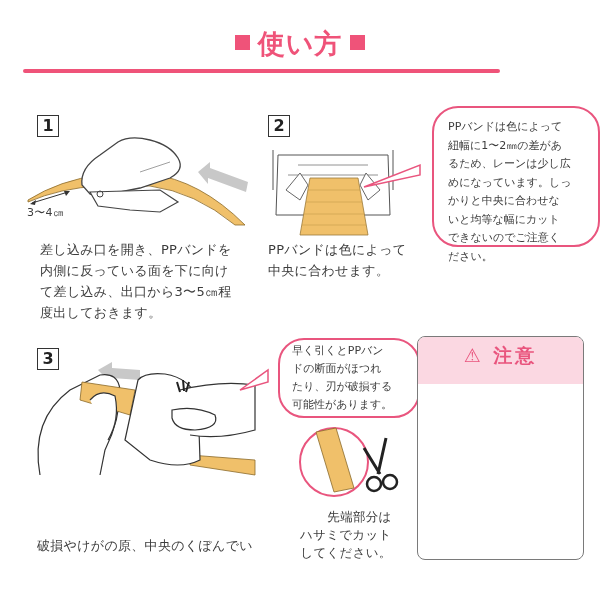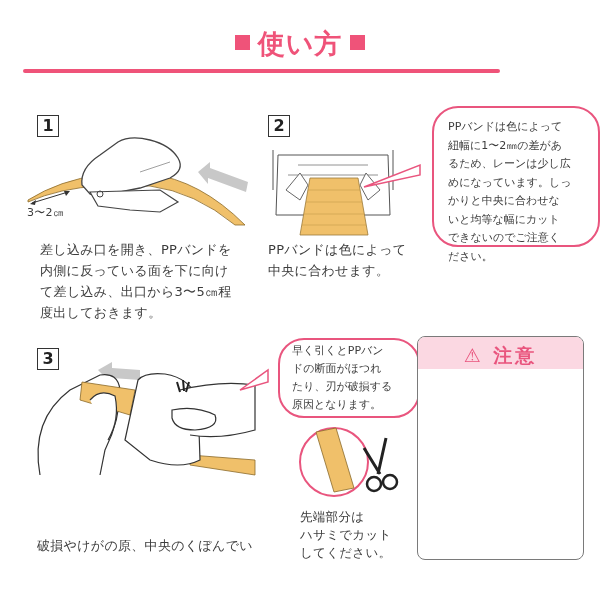--- a/index.html
+++ b/index.html
@@ -25,21 +25,21 @@
     position: absolute; border: 2px solid #e9557e; border-radius: 26px; background: #fff;
     font-size: 11px; line-height: 18.5px; color: #3c3c3c; white-space: pre; padding: 0; margin-left: 12px;
   }
   .bubble .inner { position: absolute; }
 
   .caution {
     position: absolute; left: 417px; top: 336px; width: 167px; height: 224px;
     border: 1.5px solid #7a7a7a; border-radius: 8px; overflow: hidden; background: #fff;
   }
   .caution-head {
-    height: 32px; background: #fbd8e2; text-align: center; color: #e9557e;
+    height: 47px; background: #fbd8e2; text-align: center; color: #e9557e;
     font-size: 19px; font-weight: bold; line-height: 36px; letter-spacing: 3px;
   }
   .caution-body { padding: 4px 6px 0 8px; font-size: 11.5px; line-height: 19px; color: #3c3c3c; white-space: pre; }
 
   svg { position: absolute; overflow: visible; }
 </style>
 </head>
 <body>
 
 <div class="title">
@@ -56,21 +56,21 @@
 
   <path d="M62,55 Q60,38 80,25 L98,12 Q110,5 130,10 Q150,15 158,28 Q165,40 150,48 L120,58 L100,62 Q78,66 70,64 Z" fill="#fff" stroke="#444" stroke-width="1.3"></path>
   <path d="M70,62 L140,60 L158,72 L140,82 L110,80 L78,76 Z" fill="#fff" stroke="#444" stroke-width="1.2"></path>
   <path d="M120,42 L150,32" stroke="#888" stroke-width="0.8"></path>
   <circle cx="80" cy="64" r="3" fill="none" stroke="#444"></circle>
 
   <path d="M12,73 L48,62" stroke="#333" stroke-width="1"></path>
   <polygon points="10,74 16,70 15,75" fill="#333"></polygon>
   <polygon points="50,61 44,61 46,66" fill="#333"></polygon>
 </svg>
-<div class="txt" style="left:27px;top:202px;font-size:11px;">3〜2㎝</div>
+<div class="txt" style="left:27px;top:202px;font-size:11px;">3〜4㎝</div>
 <div class="txt" style="left:40px;top:239px;">差し込み口を開き、PPバンドを
 内側に反っている面を下に向け
 て差し込み、出口から3〜5㎝程
 度出しておきます。</div>
 
 <div class="stepnum" style="left:268px;top:115px;">2</div>
 <svg style="left:268px;top:145px;" width="150" height="90" viewBox="0 0 150 90">
   <path d="M5,5 L5,45 M125,5 L125,45" stroke="#555" stroke-width="1"></path>
   <path d="M10,10 L120,10 L122,70 L8,70 Z" fill="#fff" stroke="#555" stroke-width="1"></path>
   <path d="M30,20 L100,20 M20,30 L110,30" stroke="#777" stroke-width="0.8"></path>
@@ -110,33 +110,33 @@
   <path d="M152,50 Q175,45 195,55 Q200,68 175,70 Q155,70 152,58 Z" fill="#fff" stroke="#333" stroke-width="1.2"></path>
 
   <path d="M157,22 L160,32 M163,20 L164,31 M169,22 L166,32" stroke="#222" stroke-width="2"></path>
 
   <polygon points="220,30 248,10 248,22" fill="#fff" stroke="#e9557e" stroke-width="1.5"></polygon>
 </svg>
 <div class="bubble" style="left:266px;top:338px;width:142px;height:80px;">
   <div class="inner" style="left:12px;top:2px;line-height:18px;">早く引くとPPバン
 ドの断面がほつれ
 たり、刃が破損する
-原因となります。</div>
+可能性があります。</div>
 </div>
 
 <svg style="left:294px;top:428px;" width="110" height="80" viewBox="0 0 110 80">
   <circle cx="40" cy="34" r="34" fill="#fff" stroke="#e9557e" stroke-width="2"></circle>
   <polygon points="22,4 42,0 60,60 40,64" fill="#f0c06a" stroke="#8a6a2a" stroke-width="0.8"></polygon>
   <g>
     <path d="M70,20 L86,46 M92,10 L84,46" stroke="#222" stroke-width="3"></path>
     <circle cx="80" cy="56" r="7" fill="none" stroke="#222" stroke-width="2.5"></circle>
     <circle cx="96" cy="54" r="7" fill="none" stroke="#222" stroke-width="2.5"></circle>
   </g>
 </svg>
-<div class="txt" style="left:300px;top:508px;text-align:left;line-height:18px;font-size:12.5px;">先端部分は
+<div class="txt" style="left:300px;top:508px;text-align:right;line-height:18px;font-size:12.5px;">先端部分は
 ハサミでカット
 してください。</div>
 
 <div class="txt" style="left:37px;top:493px;">
   <div>破損やけがの原、中央のくぼんでい</div>
   <div>る部分を押して刃を食い込ませます。</div>
   
   
 </div>
 

